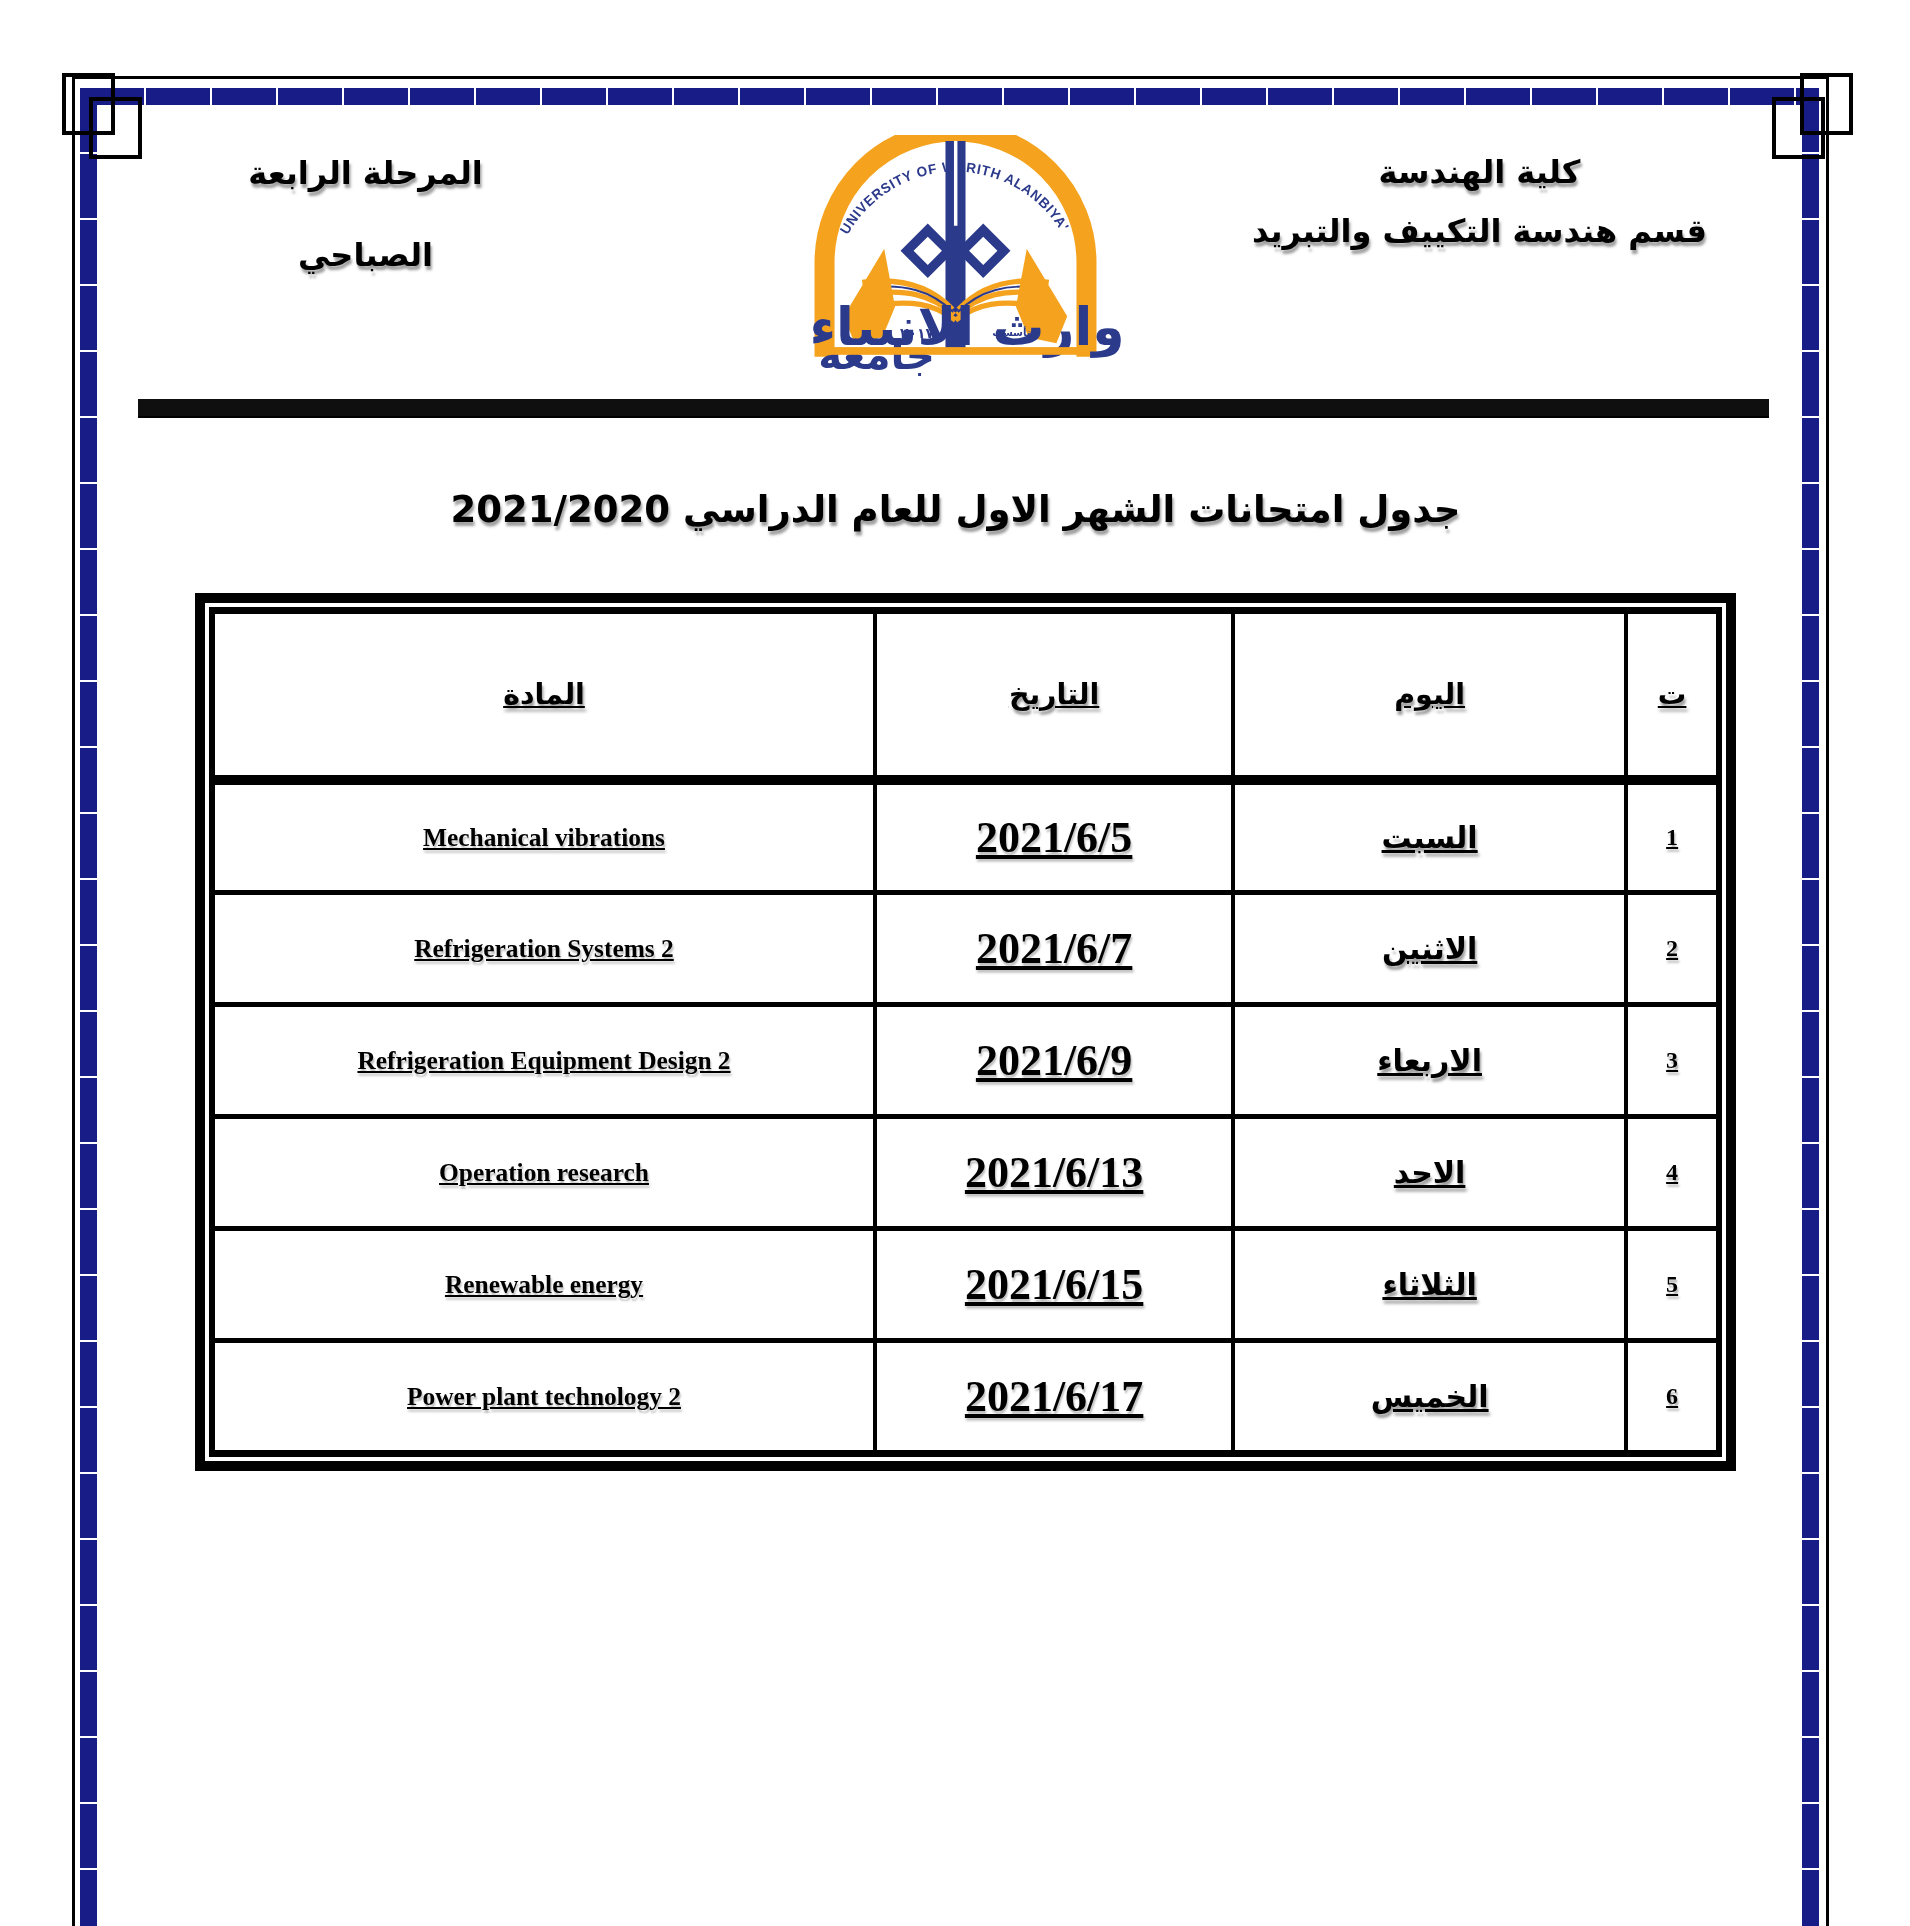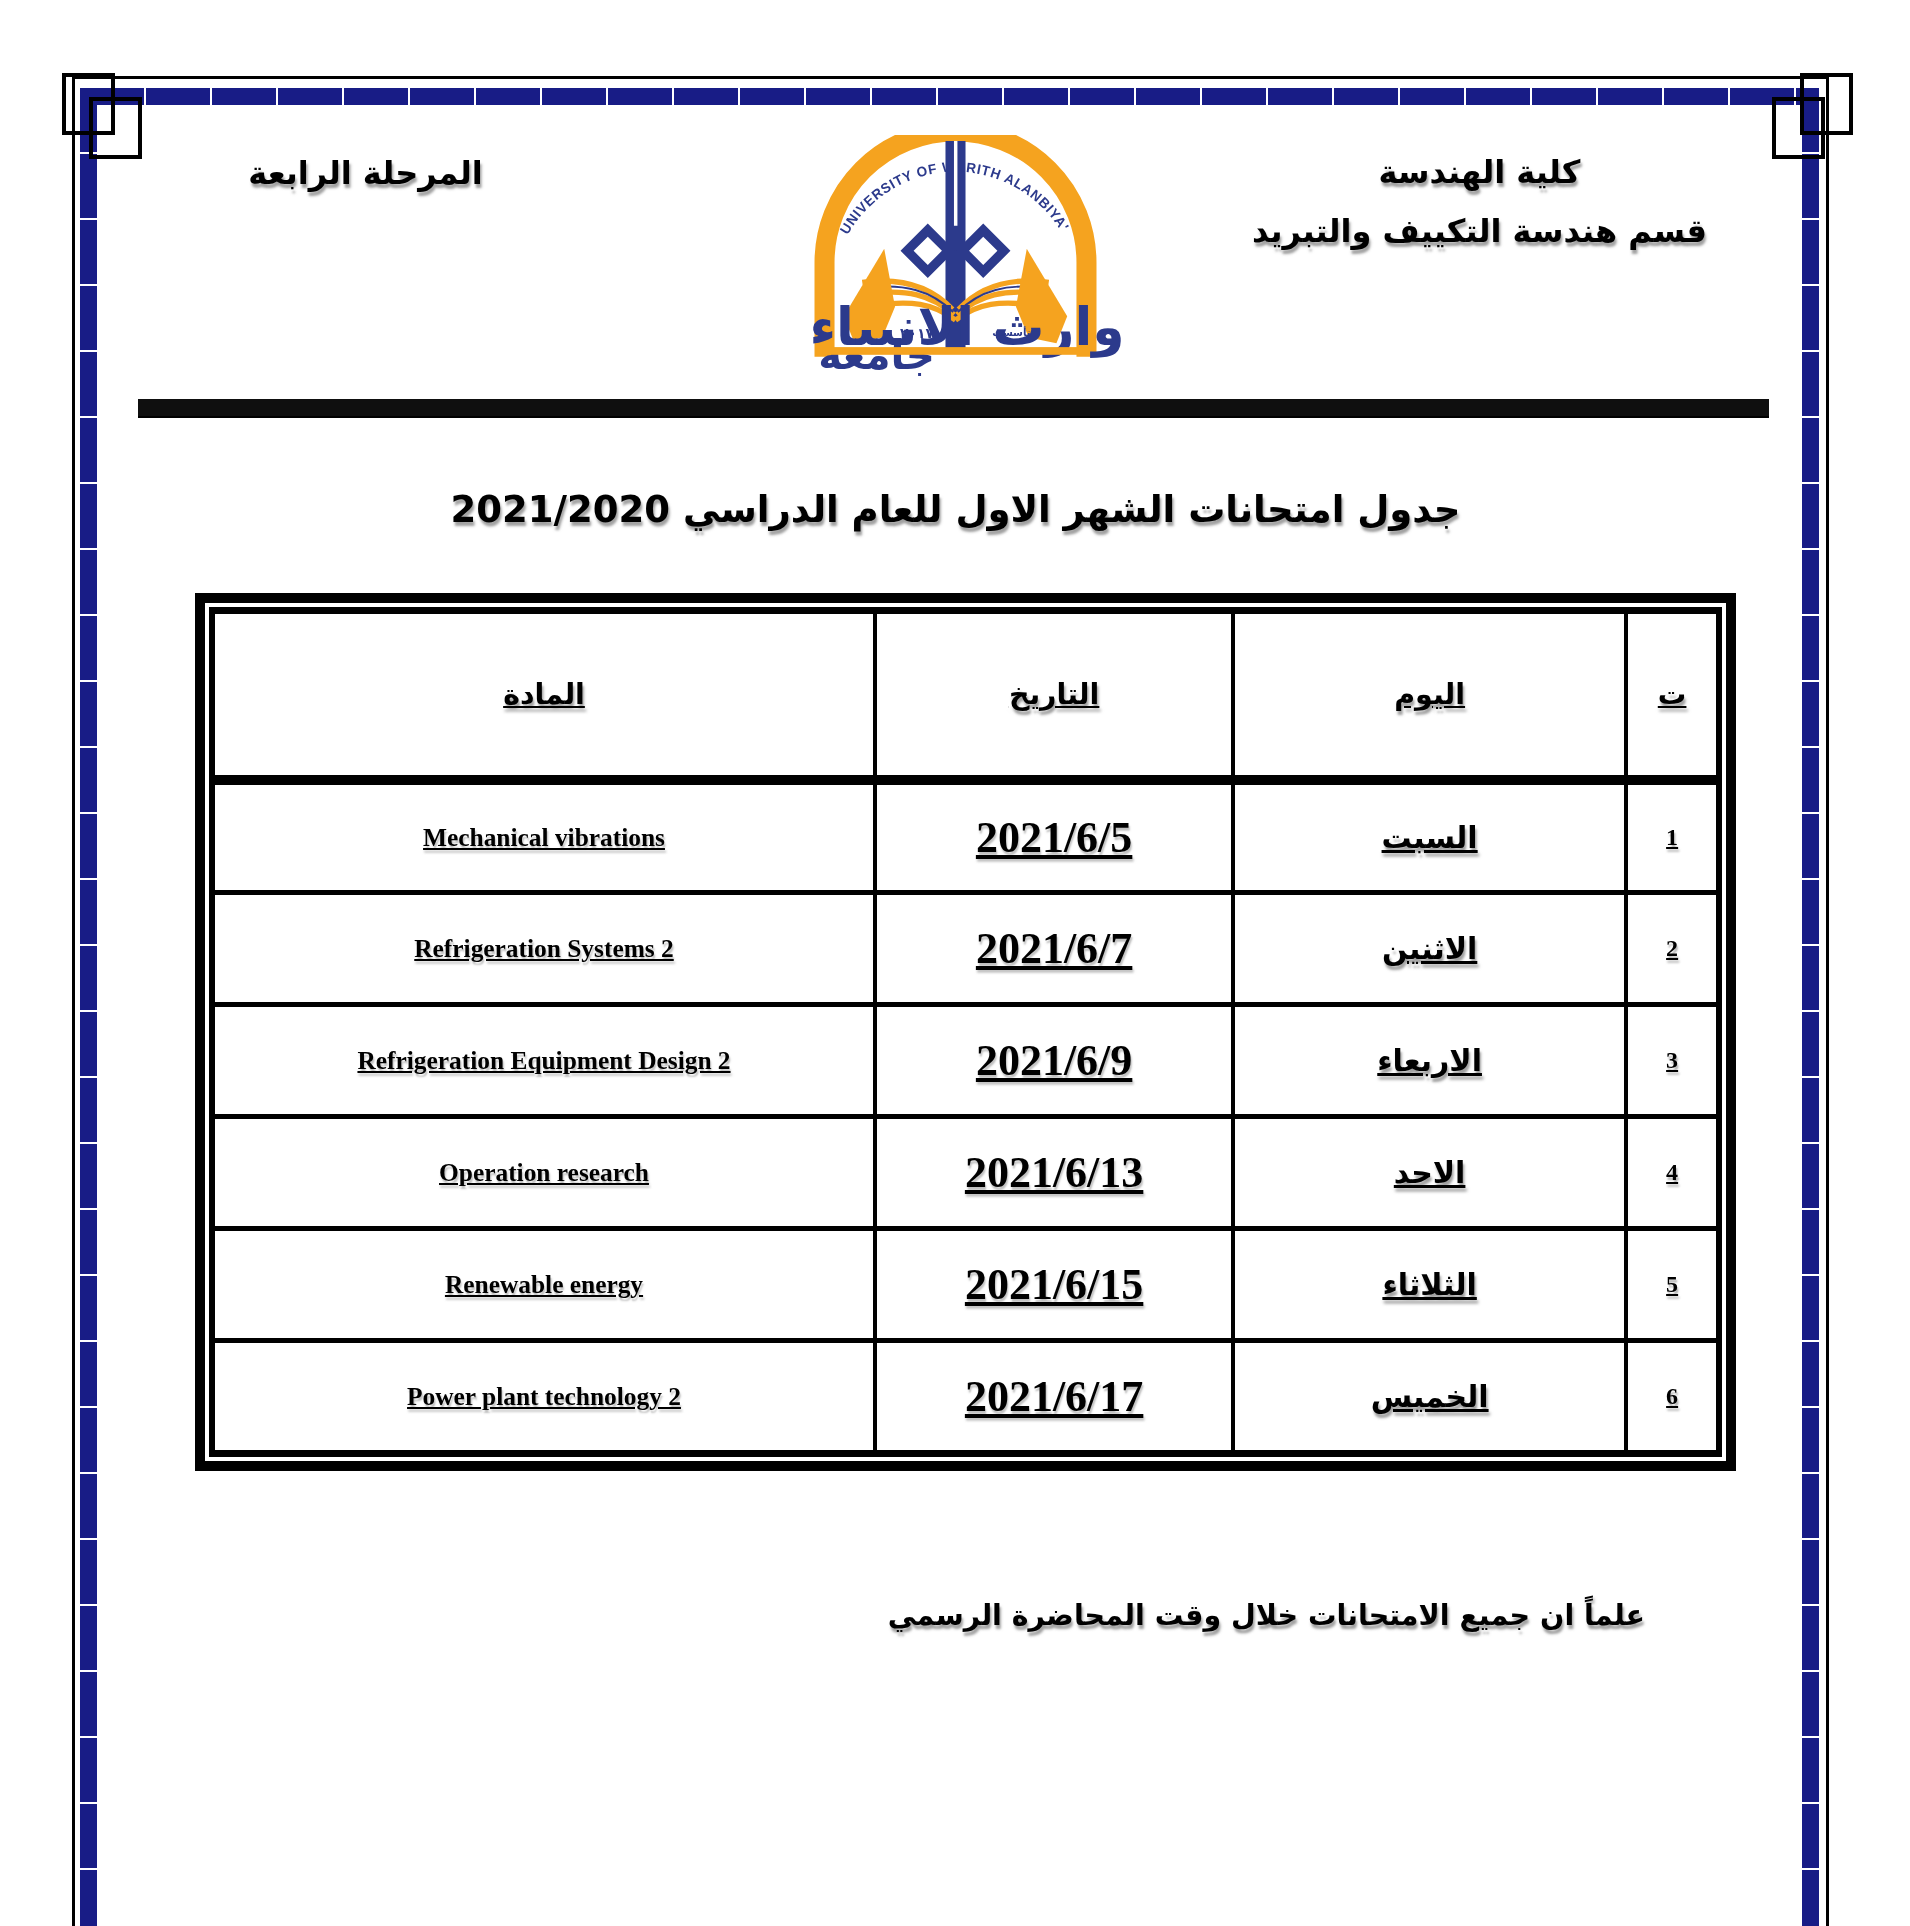--- a/index.html
+++ b/index.html
@@ -72,20 +72,21 @@
   <div class="csq" style="left:89px;top:97px;"></div>
   <div class="csq" style="left:1800px;top:73px;"></div>
   <div class="csq" style="left:1772px;top:97px;"></div>
 
   <div class="hdr-right ar sh">
     <div>كلية الهندسة</div>
     <div>قسم هندسة التكييف والتبريد</div>
   </div>
 
   <div class="stage s1 ar sh">المرحلة الرابعة</div>
+  <div class="stage s2 ar sh">الصباحي</div>
 
   <svg class="logo" viewBox="0 0 880 640">
     <defs>
       <path id="arcText" d="M160,260 A320,320 0 0 1 720,260"></path>
     </defs>
 
     <path d="M100,575 L100,330 A340,340 0 0 1 780,330 L780,575" fill="none" stroke="#F5A31F" stroke-width="52"></path>
 
     <text font-size="36" font-weight="bold" fill="#2C3A8C" letter-spacing="2" font-family="Liberation Sans, sans-serif">
       <textPath href="#arcText" startOffset="0" textLength="700" lengthAdjust="spacingAndGlyphs">UNIVERSITY OF WARITH ALANBIYA'A</textPath>
@@ -177,16 +178,15 @@
             <td class="c-no">6</td>
             <td class="c-day ar sh">الخميس</td>
             <td class="c-date">2021/6/17</td>
             <td class="c-subj">Power plant technology 2</td>
           </tr>
         </tbody>
       </table>
     </div>
   </div>
 
-  <div class="note ar sh">علماً ان جميع الامتحانات خلال وقت المحاضرة الرسمي</div>
 
 </div>
 
 
 </body></html>

